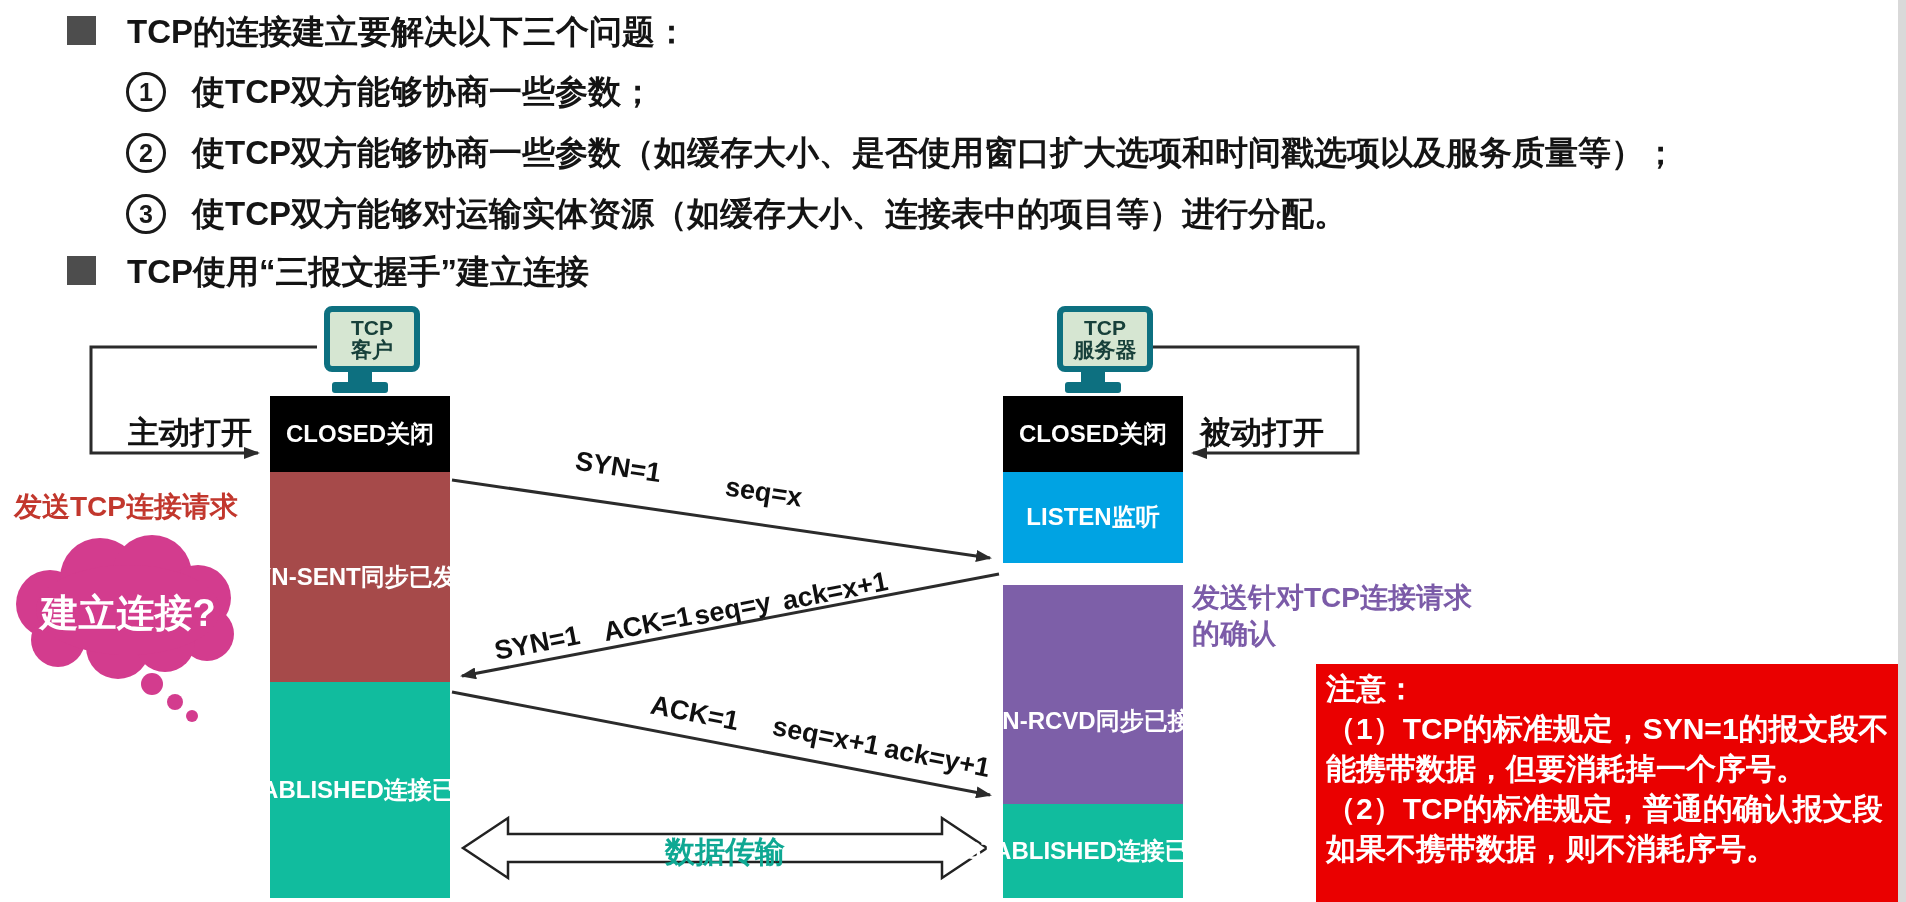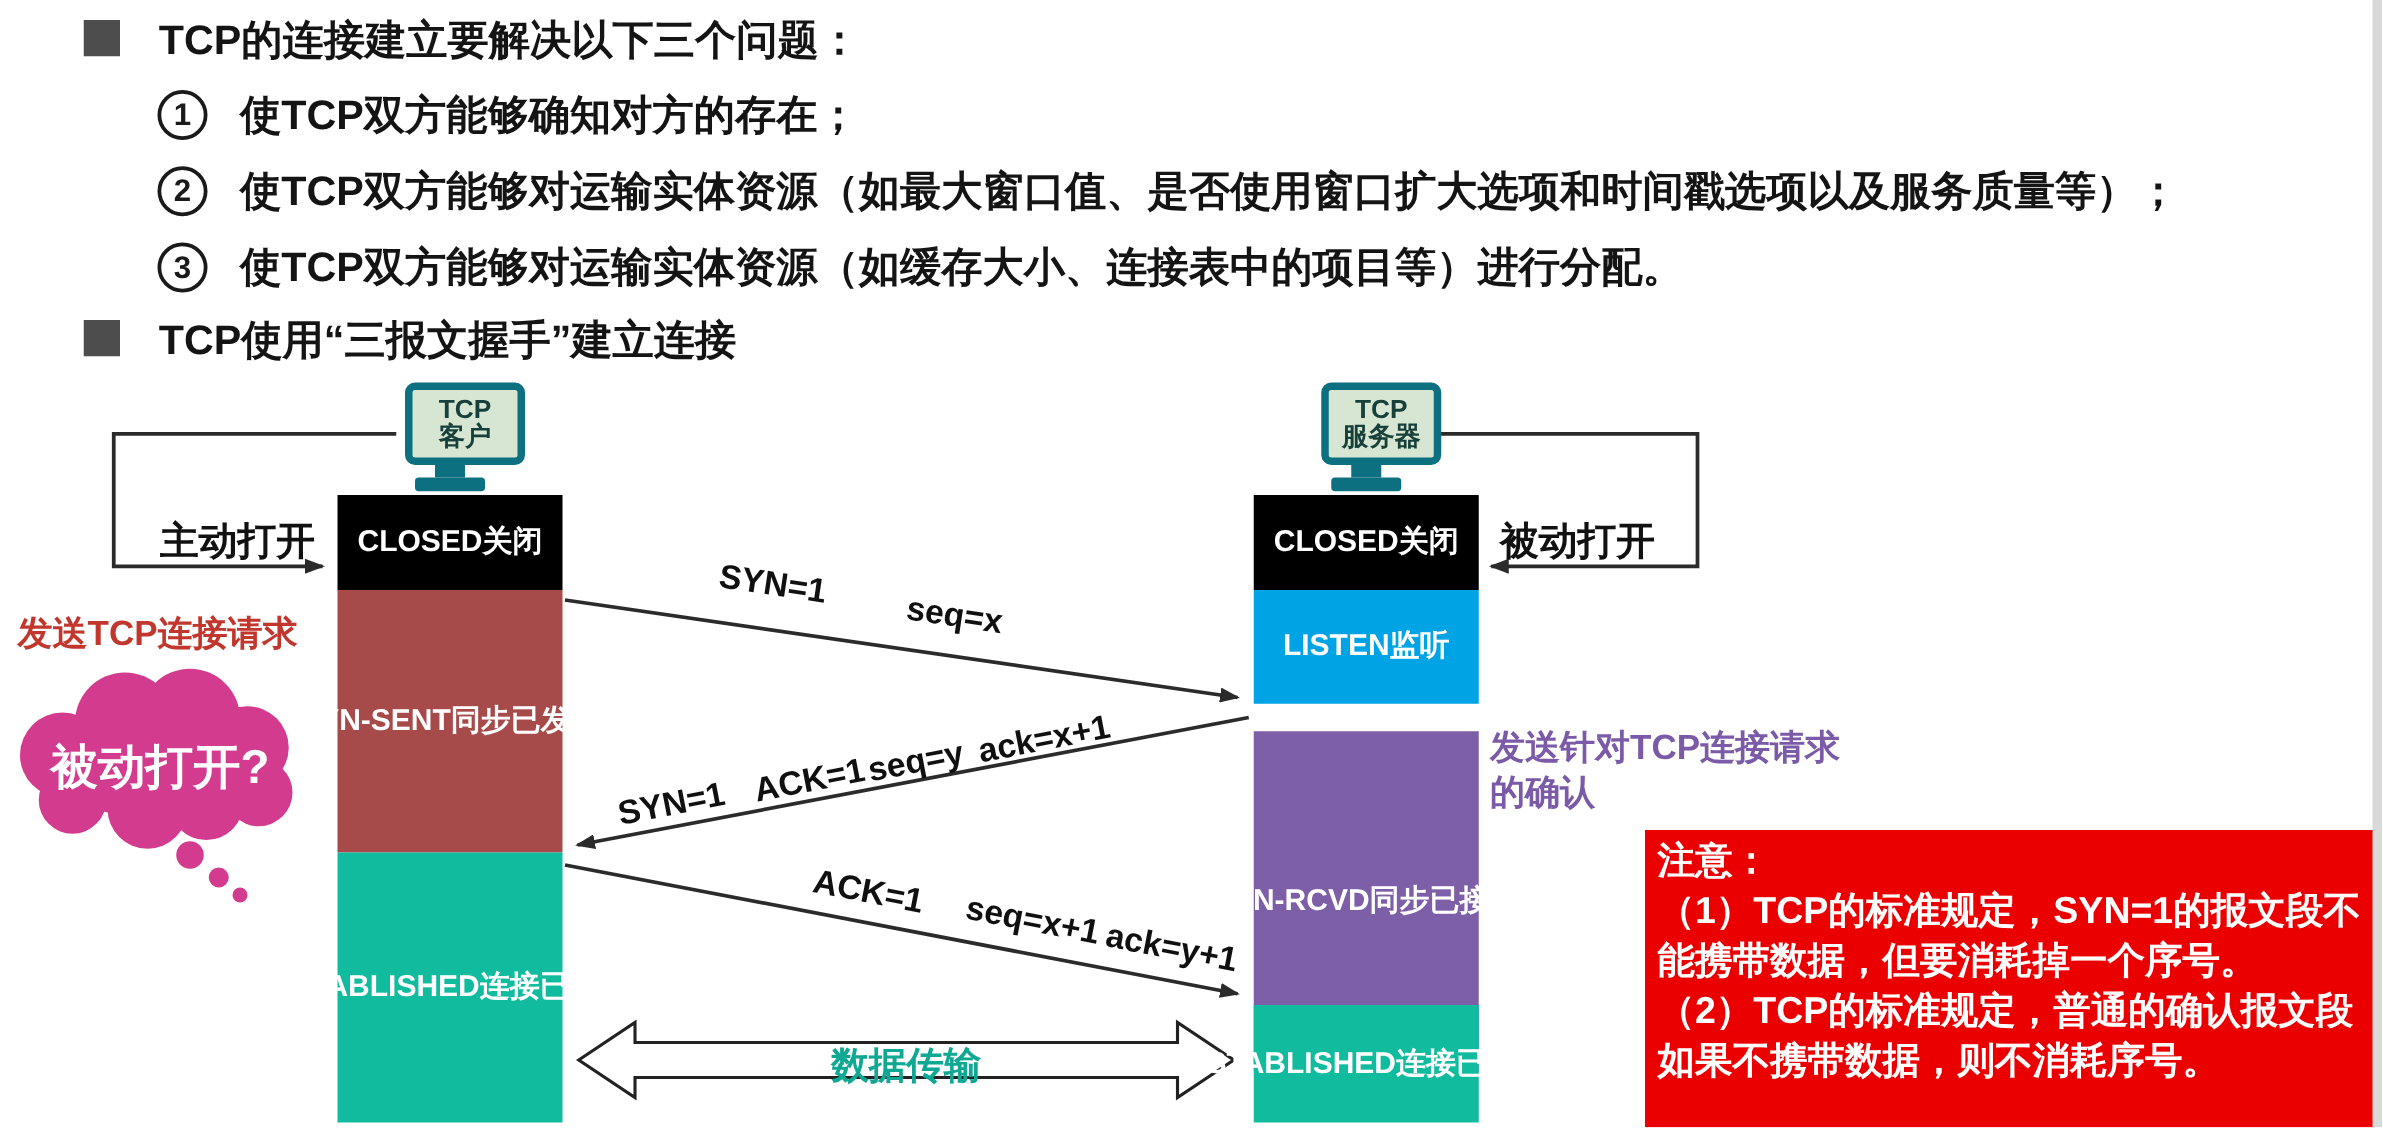--- a/index.html
+++ b/index.html
@@ -52,24 +52,24 @@
 </style>
 </head>
 <body>
 
 <div class="canvas">
 
   <span class="bullet-square" style="left:67px; top:16px;"></span>
   <div class="h-text" style="left:127px; top:10px;">TCP的连接建立要解决以下三个问题：</div>
 
   <span class="num-circle" style="left:126px; top:72px;">1</span>
-  <div class="h-text" style="left:192px; top:70px;">使TCP双方能够确知对方的存在；</div>
+  <div class="h-text" style="left:192px; top:70px;">使TCP双方能够协商一些参数；</div>
 
   <span class="num-circle" style="left:126px; top:133px;">2</span>
-  <div class="h-text" style="left:192px; top:131px;">使TCP双方能够对运输实体资源（如最大窗口值、是否使用窗口扩大选项和时间戳选项以及服务质量等）；</div>
+  <div class="h-text" style="left:192px; top:131px;">使TCP双方能够协商一些参数（如缓存大小、是否使用窗口扩大选项和时间戳选项以及服务质量等）；</div>
 
   <span class="num-circle" style="left:126px; top:194px;">3</span>
   <div class="h-text" style="left:192px; top:192px;">使TCP双方能够对运输实体资源（如缓存大小、连接表中的项目等）进行分配。</div>
 
   <span class="bullet-square" style="left:67px; top:256px;"></span>
   <div class="h-text" style="left:127px; top:250px;">TCP使用“三报文握手”建立连接</div>
 
   <svg class="overlay" width="1906" height="902" viewBox="0 0 1906 902">
     <defs>
       <marker id="ah" markerWidth="16" markerHeight="12" refX="14" refY="6" orient="auto" markerUnits="userSpaceOnUse">
@@ -156,21 +156,21 @@
   <div class="msg-label rot-dn" style="left:603px; top:609px;">ACK=1</div>
   <div class="msg-label rot-dn" style="left:694px; top:594px;">seq=y</div>
   <div class="msg-label rot-dn" style="left:782px; top:576px;">ack=x+1</div>
 
   <div class="msg-label rot-up2" style="left:650px; top:698px;">ACK=1</div>
   <div class="msg-label rot-up2" style="left:772px; top:721px;">seq=x+1</div>
   <div class="msg-label rot-up2" style="left:884px; top:743px;">ack=y+1</div>
 
   <div class="side-note c-red" style="left:14px; top:489px;">发送TCP连接请求</div>
 
-  <div class="bubble-text">被动打开?</div>
+  <div class="bubble-text">建立连接?</div>
 
 
   <div class="side-note c-purple" style="left:1192px; top:580px;">
     <div>发送针对TCP连接请求</div>
     <div>的确认</div>
   </div>
 
   <div class="data-label">数据传输</div>
 
   <div class="note-box">

